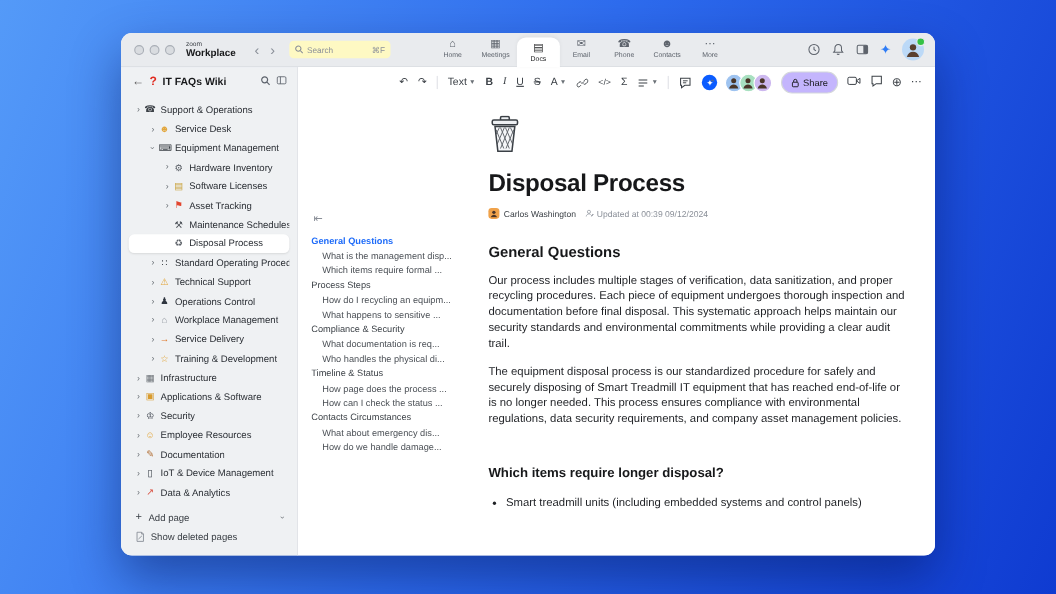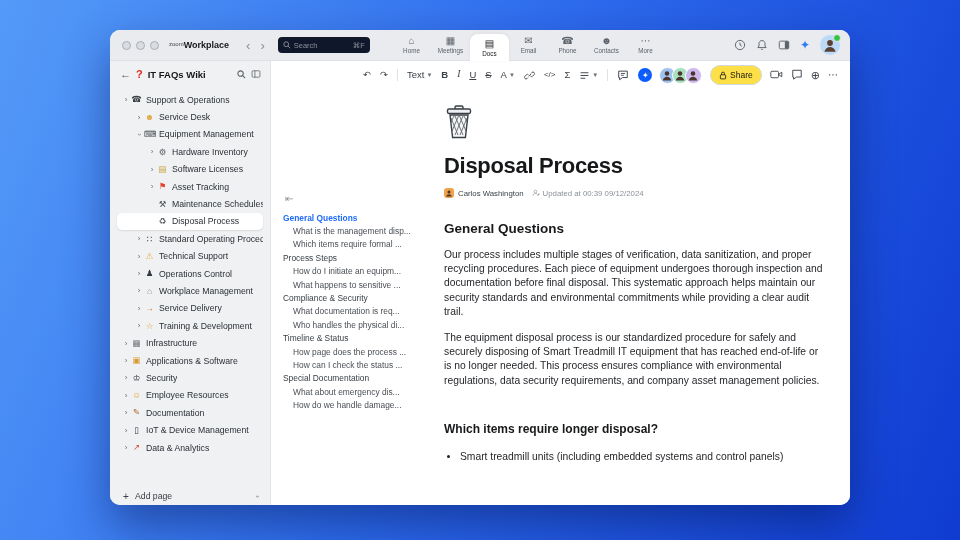--- a/index.html
+++ b/index.html
@@ -7,26 +7,26 @@
     background:linear-gradient(112deg,#549af8 0%,#2e6cee 48%,#0f3bd1 100%);
     font-family:"Liberation Sans",sans-serif;-webkit-font-smoothing:antialiased;}
   .window{position:absolute;left:110px;top:30px;width:740px;height:475px;background:#fff;
     border-radius:10px;box-shadow:0 20px 45px rgba(0,15,80,.45);overflow:hidden;
     display:flex;flex-direction:column;}
   
   .titlebar{flex:0 0 30px;background:#e9ebee;border-bottom:1px solid #dde0e4;position:relative;
     display:flex;align-items:center;}
   .traffic{display:flex;gap:5px;margin-left:12px;}
   .traffic span{width:7px;height:7px;border-radius:50%;border:1px solid #a9aeb6;background:#d9dce0;}
-  .logo{margin-left:10px;display:flex;line-height:1;}
+  .logo{margin-left:10px;display:flex;flex-direction:column;line-height:1;}
   .logo .lt{font-size:6px;color:#3a3f45;}
   .logo .lb{font-size:9px;font-weight:bold;color:#17181a;}
   .navarrow{color:#8a8f98;font-size:13px;line-height:1;padding:0 5px;cursor:default;}
   .navarrow.b{margin-left:12px;}
-  .searchpill{width:82px;height:16px;margin-left:8px;border-radius:4px;background:#0f172a;
+  .searchpill{width:82px;height:16px;margin-left:8px;border-radius:4px;background:#fef9c3;
     display:flex;align-items:center;padding:0 5px;gap:3px;color:#8a8f98;font-size:7.5px;}
   .searchpill .ph{flex:1;overflow:hidden;white-space:nowrap;}
   .tabs{position:absolute;left:282px;top:0;height:30px;display:flex;align-items:flex-end;}
   .tab{width:39px;height:30px;display:flex;flex-direction:column;align-items:center;
     justify-content:center;gap:1px;font-size:6.3px;color:#5d636c;}
   .tab .nicon{font-size:10px;line-height:10px;}
   .tab.active{background:#fff;border-radius:8px 8px 0 0;height:27px;margin-bottom:-1px;z-index:3;
     color:#17181a;box-shadow:0 -1px 4px rgba(0,0,0,.05);}
   .tbright{position:absolute;right:10px;top:0;height:30px;display:flex;align-items:center;gap:10px;}
   .tbright svg{display:block;}
@@ -67,21 +67,21 @@
   .strike{text-decoration:line-through;}
   .aibtn{width:14px;height:14px;border-radius:50%;background:#0b5cff;color:#fff;font-size:8px;
     display:flex;align-items:center;justify-content:center;}
   .tright{position:absolute;right:12px;top:0;height:28px;display:flex;align-items:center;gap:8px;}
   .collapse{color:#6a7076;font-size:8px;}
   .presence{display:flex;}
   .pava{width:15px;height:15px;border-radius:50%;border:1.5px solid #fff;position:relative;margin-left:-4px;}
   .pava:first-child{margin-left:0;}
   .pava svg{position:absolute;left:1.2px;top:1.2px;}
   .sharebtn{border:1px solid #d4d7db;border-radius:10px;height:18px;padding:0 8px;display:flex;
-    gap:3px;font-size:8.5px;align-items:center;color:#17181a;background:#fde047;}
+    gap:3px;font-size:8.5px;align-items:center;color:#17181a;background:#c4b5fd;}
   
   .toc{position:absolute;left:12px;top:132px;width:152px;font-size:8.4px;color:#3b4046;}
   .toccollapse{color:#8a8f98;font-size:10px;margin-bottom:7px;margin-left:2px;}
   .tocsec{height:13.4px;display:flex;align-items:center;white-space:nowrap;overflow:hidden;}
   .tocsec.active{color:#1f6cf9;font-weight:bold;}
   .tocitem{height:13.4px;display:flex;align-items:center;padding-left:10px;color:#4a4f55;
     white-space:nowrap;overflow:hidden;}
   
   .docscroll{position:absolute;left:0;right:0;top:28px;bottom:0;overflow:hidden;}
   .doc{margin-left:173px;margin-top:16px;width:380px;color:#17181a;}
@@ -304,20 +304,30 @@
               <span class="ticon" style="color: rgb(216, 74, 58);">↗</span>
               <span class="tlbl">Data &amp; Analytics</span>
             </div>
           </div>
         <div class="sbfoot">
           <div class="trow" style="padding-left:4px;">
             <span class="plus">+</span>
             <span class="tlbl">Add page</span>
             <span class="addchev">›</span>
           </div>
+          <div class="trow muted" style="padding-left:6px;margin-bottom:8px;">
+            <span style="margin-right:5px;display:flex;">
+                <svg width="9" height="10" viewBox="0 0 10 12">
+                  <path d="M1.5 1h5l2 2v8h-7z" fill="none" stroke="#8a8f98" stroke-width="1"></path>
+                  <path d="M6.5 1v2h2" fill="none" stroke="#8a8f98" stroke-width="1"></path>
+                  <line x1="3" y1="8.5" x2="6.8" y2="5" stroke="#8a8f98" stroke-width="1"></line>
+                </svg>
+              </span>
+            <span class="tlbl">Show deleted pages</span>
+          </div>
         </div>
       </aside>
 
       <main class="main">
 
         <div class="toolbar">
           <span class="tbtn">↶</span>
           <span class="tbtn">↷</span>
           <span class="sep"></span>
           <span class="tbtn">
@@ -398,29 +408,29 @@
           </div>
         </div>
 
         <div class="toc">
           <div class="toccollapse">⇤</div>
           <div id="tocList">
               <div class="tocsec active">General Questions</div>
               <div class="tocitem">What is the management disp...</div>
               <div class="tocitem">Which items require formal ...</div>
               <div class="tocsec">Process Steps</div>
-              <div class="tocitem">How do I initiate an equipm...</div>
+              <div class="tocitem">How do I recycling an equipm...</div>
               <div class="tocitem">What happens to sensitive ...</div>
               <div class="tocsec">Compliance &amp; Security</div>
               <div class="tocitem">What documentation is req...</div>
               <div class="tocitem">Who handles the physical di...</div>
               <div class="tocsec">Timeline &amp; Status</div>
               <div class="tocitem">How page does the process ...</div>
               <div class="tocitem">How can I check the status ...</div>
-              <div class="tocsec">Special Documentation</div>
+              <div class="tocsec">Contacts Circumstances</div>
               <div class="tocitem">What about emergency dis...</div>
               <div class="tocitem">How do we handle damage...</div>
             </div>
         </div>
 
         <div class="docscroll">
           <div class="doc">
             <div>
               <svg width="30" height="34" viewBox="0 0 30 34">
                 <rect x="11" y="1" width="8" height="3.5" rx="1.2" fill="#eef0f3" stroke="#3b4046" stroke-width="1.4"></rect>

